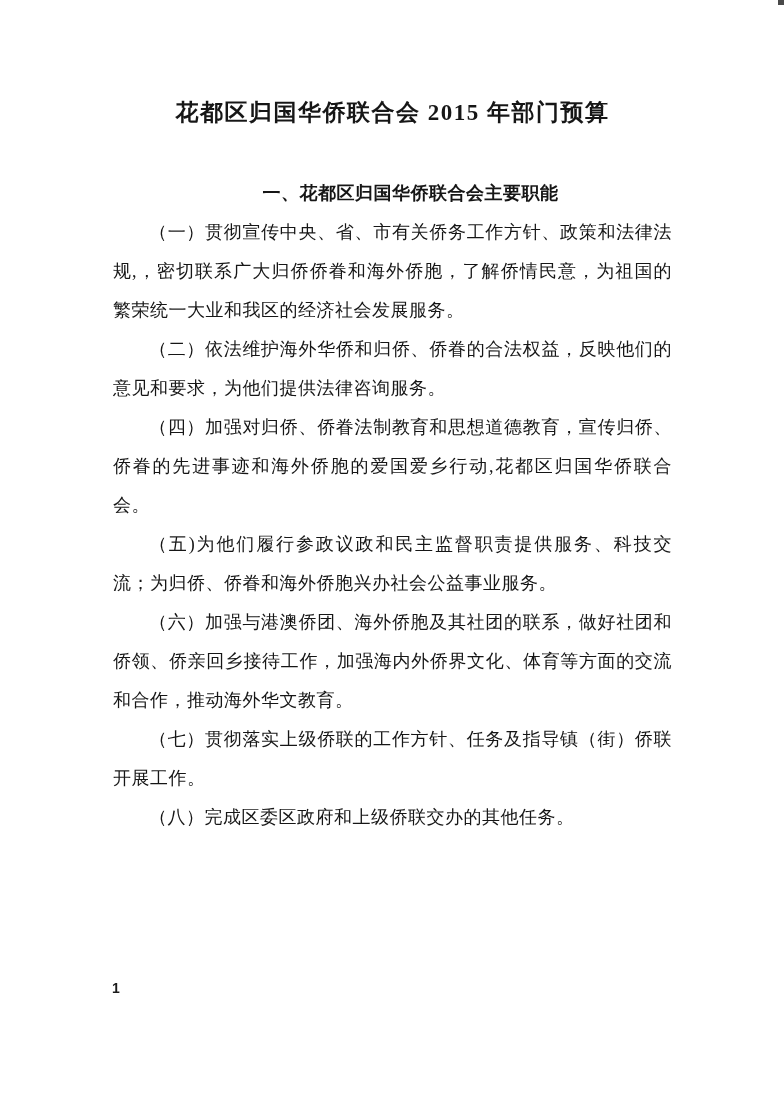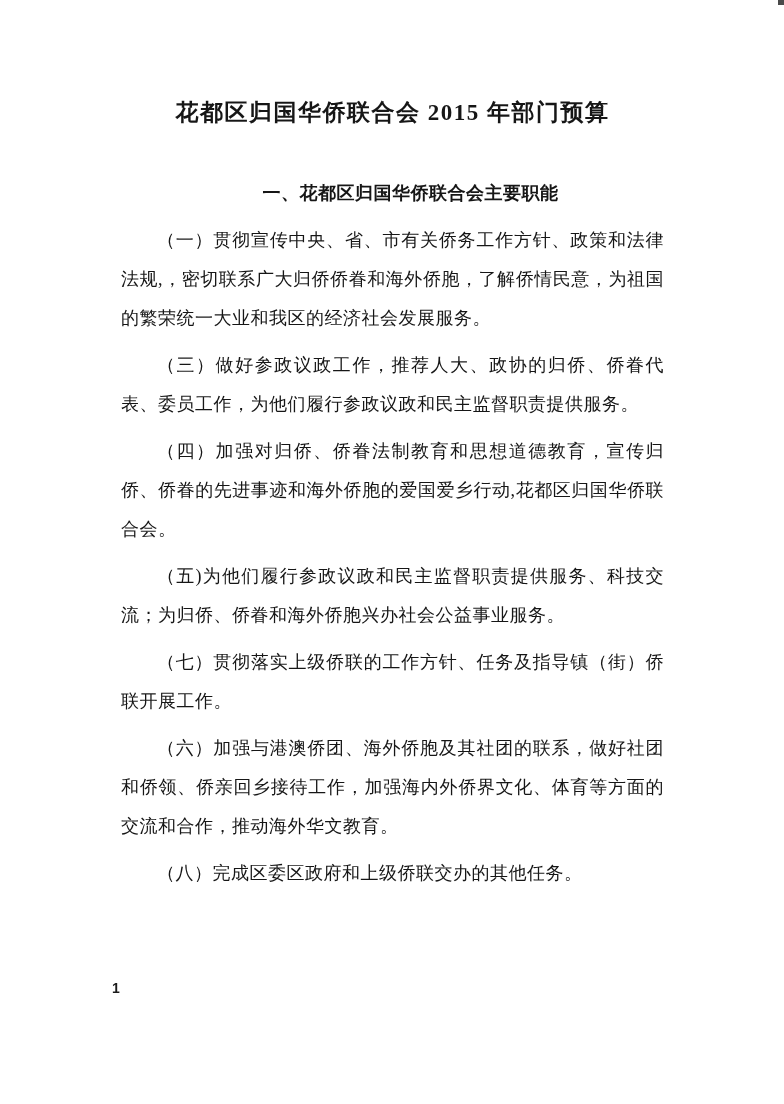--- a/index.html
+++ b/index.html
@@ -52,21 +52,21 @@
     letter-spacing: 0.5px;
   }
   .subsection-heading {
     margin: 0;
     font-size: 18px;
     font-weight: 700;
     text-indent: 2em;
     text-align: center;
   }
   .doc-body p {
-    margin: 8px;
+    margin: 0;
     text-indent: 2em;
   }
   .page-number {
     position: absolute;
     left: 112px;
     top: 980px;
     font-size: 14px;
     font-weight: 700;
     font-family: "Liberation Sans", "DejaVu Sans", sans-serif;
     color: #1a1a1a;
@@ -82,25 +82,25 @@
   <div class="content">
 
     <h1 class="doc-title">花都区归国华侨联合会 2015 年部门预算</h1>
 
 
     <div class="doc-body">
 
       <h3 class="subsection-heading">一、花都区归国华侨联合会主要职能</h3>
 
       <p>（一）贯彻宣传中央、省、市有关侨务工作方针、政策和法律法规,，密切联系广大归侨侨眷和海外侨胞，了解侨情民意，为祖国的繁荣统一大业和我区的经济社会发展服务。</p>
-      <p>（三）做好参政议政工作，推荐人大、政协的归侨、侨眷代表、委员工作，为他们履行参政议政和民主监督职责提供服务。</p>
+      <p>（二）依法维护海外华侨和归侨、侨眷的合法权益，反映他们的意见和要求，为他们提供法律咨询服务。</p>
       <p>（四）加强对归侨、侨眷法制教育和思想道德教育，宣传归侨、侨眷的先进事迹和海外侨胞的爱国爱乡行动,花都区归国华侨联合会。</p>
       <p>（五)为他们履行参政议政和民主监督职责提供服务、科技交流；为归侨、侨眷和海外侨胞兴办社会公益事业服务。</p>
+      <p>（六）加强与港澳侨团、海外侨胞及其社团的联系，做好社团和侨领、侨亲回乡接待工作，加强海内外侨界文化、体育等方面的交流和合作，推动海外华文教育。</p>
       <p>（七）贯彻落实上级侨联的工作方针、任务及指导镇（街）侨联开展工作。</p>
-      <p>（六）加强与港澳侨团、海外侨胞及其社团的联系，做好社团和侨领、侨亲回乡接待工作，加强海内外侨界文化、体育等方面的交流和合作，推动海外华文教育。</p>
       <p>（八）完成区委区政府和上级侨联交办的其他任务。</p>
 
     </div>
 
   </div>
 
   <div class="page-number">1</div>
 
 </div>
 

